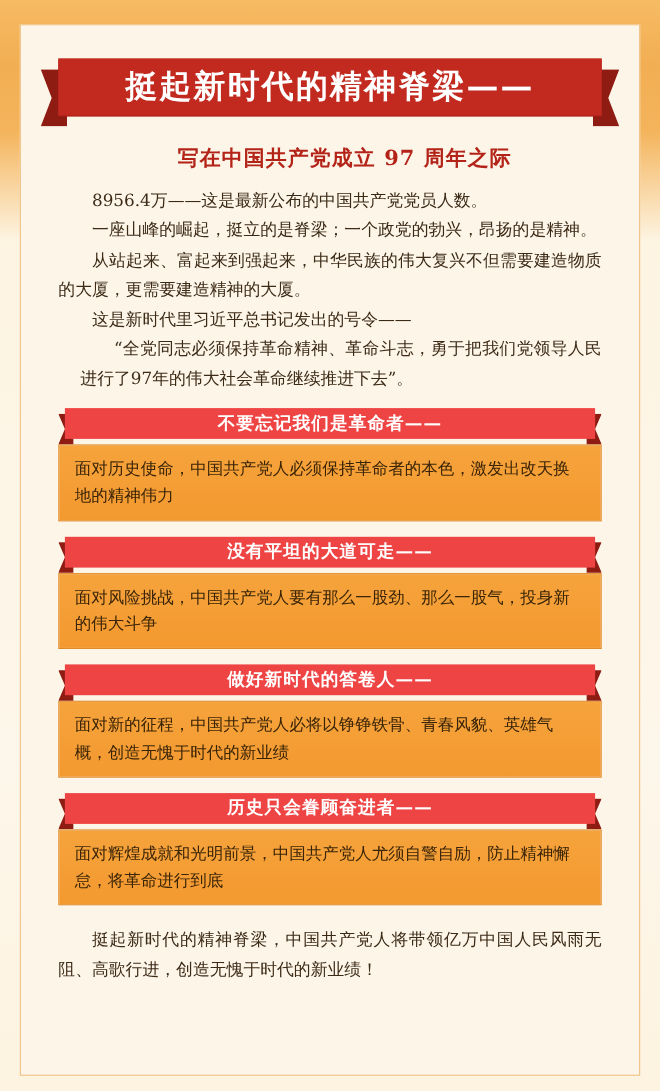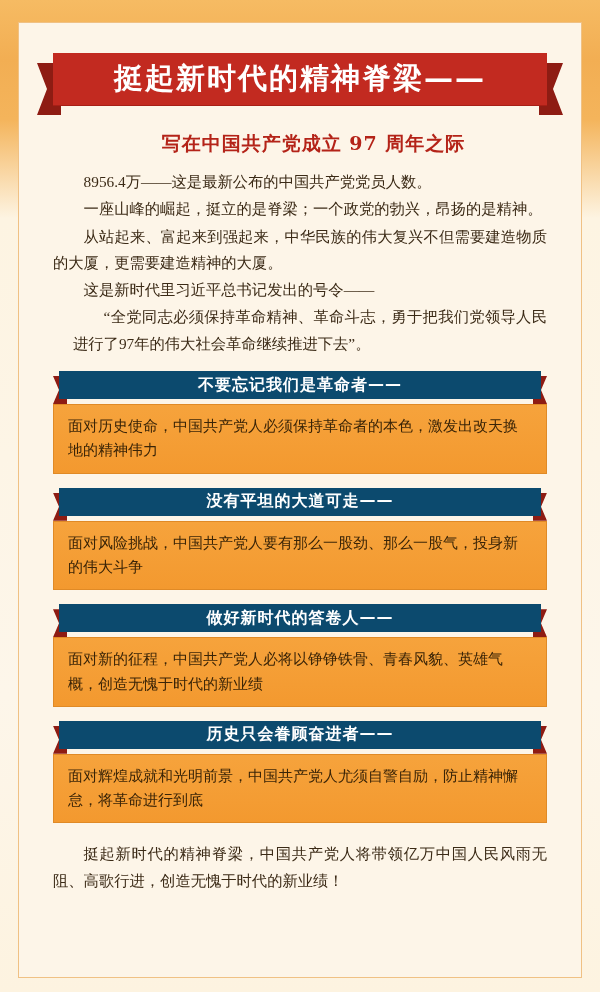--- a/index.html
+++ b/index.html
@@ -82,42 +82,41 @@
     padding: 8px 34px 0 34px;
     color: #3b2a16;
     font-size: 15.3px;
     line-height: 1.72;
     font-family: "DejaVu Serif", "Liberation Serif", serif;
     text-align: justify;
   }
   .body-text p {
     margin: 0 0 1px 0;
     text-indent: 2em;
-    font-family: Liberation Serif, serif;
   }
   .body-text p.quote {
     text-indent: 2em;
     margin-left: 20px;
   }
 
   
   .section {
     margin: 14px 34px 0 34px;
   }
   .sec-head-wrap {
     position: relative;
     height: 30px;
   }
   .sec-head {
     position: absolute;
     left: 6px;
     right: 6px;
     top: 0;
     height: 28px;
-    background: #0c4a6e;
+    background: #ef4444;
     display: flex;
     align-items: center;
     justify-content: center;
   }
   .sec-head-text {
     color: #ffffff;
     font-size: 16px;
     font-weight: bold;
     font-family: "DejaVu Serif", "Liberation Serif", serif;
     letter-spacing: 1px;

